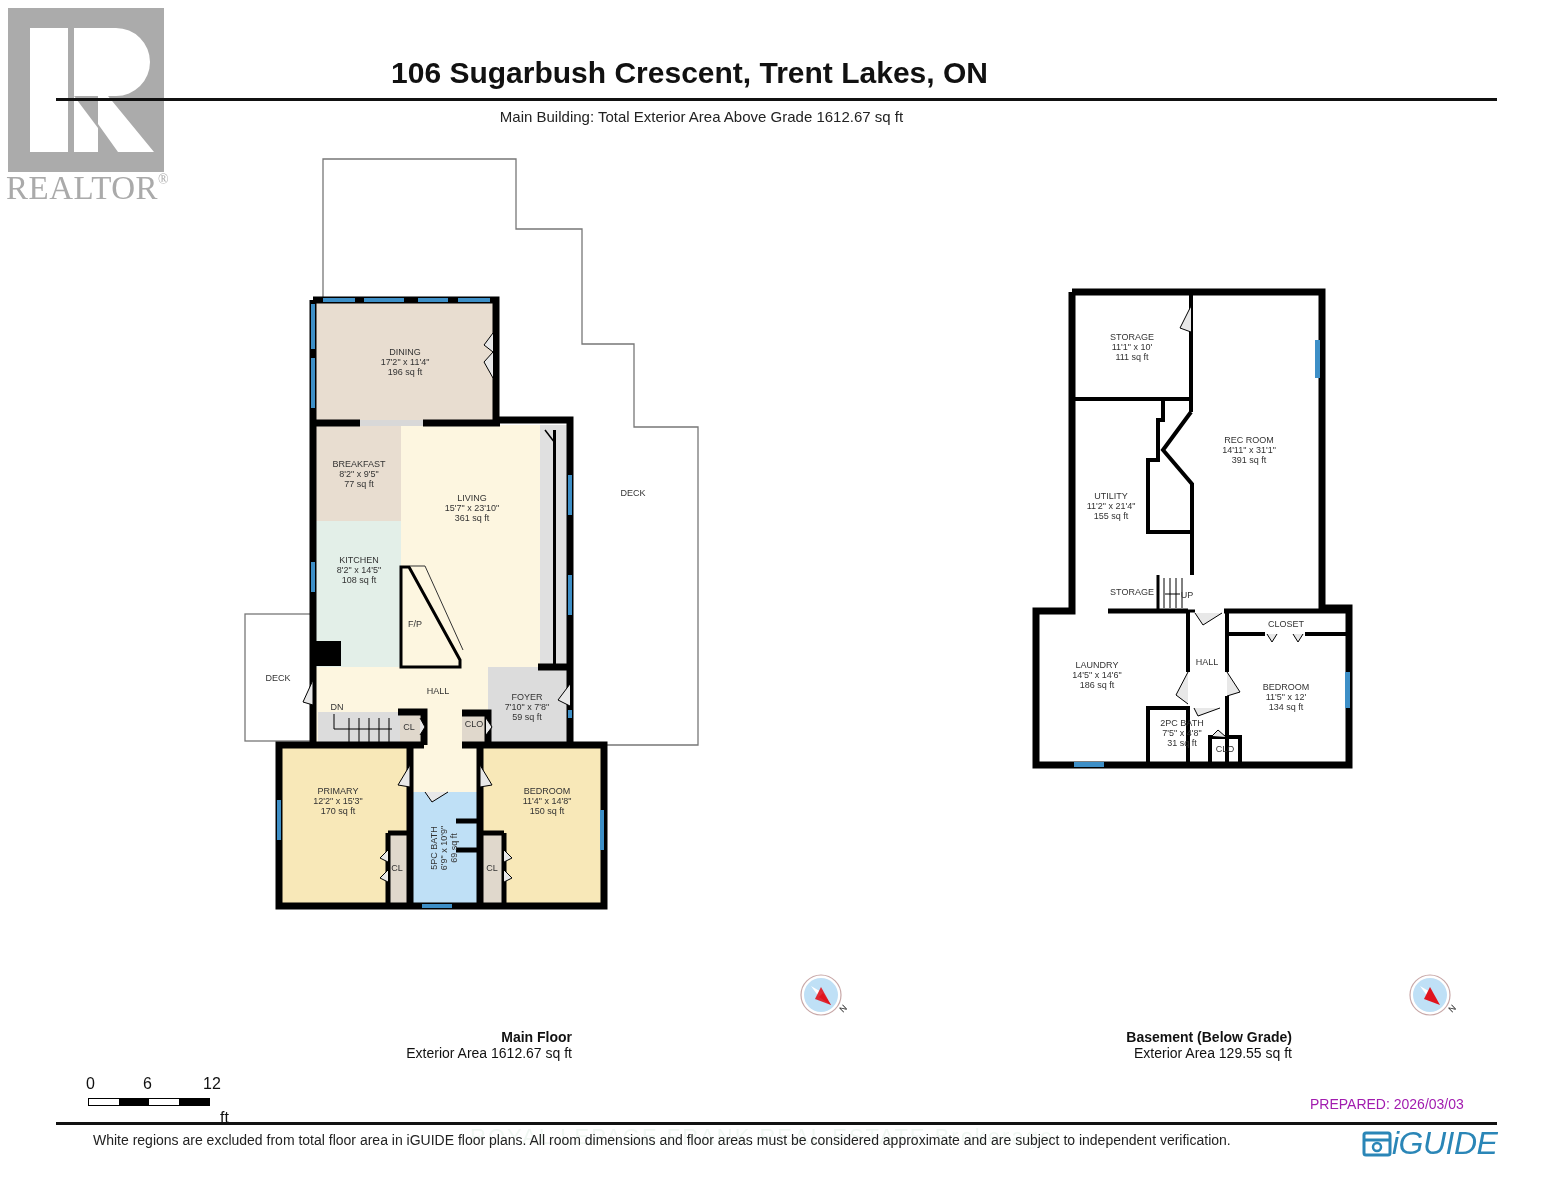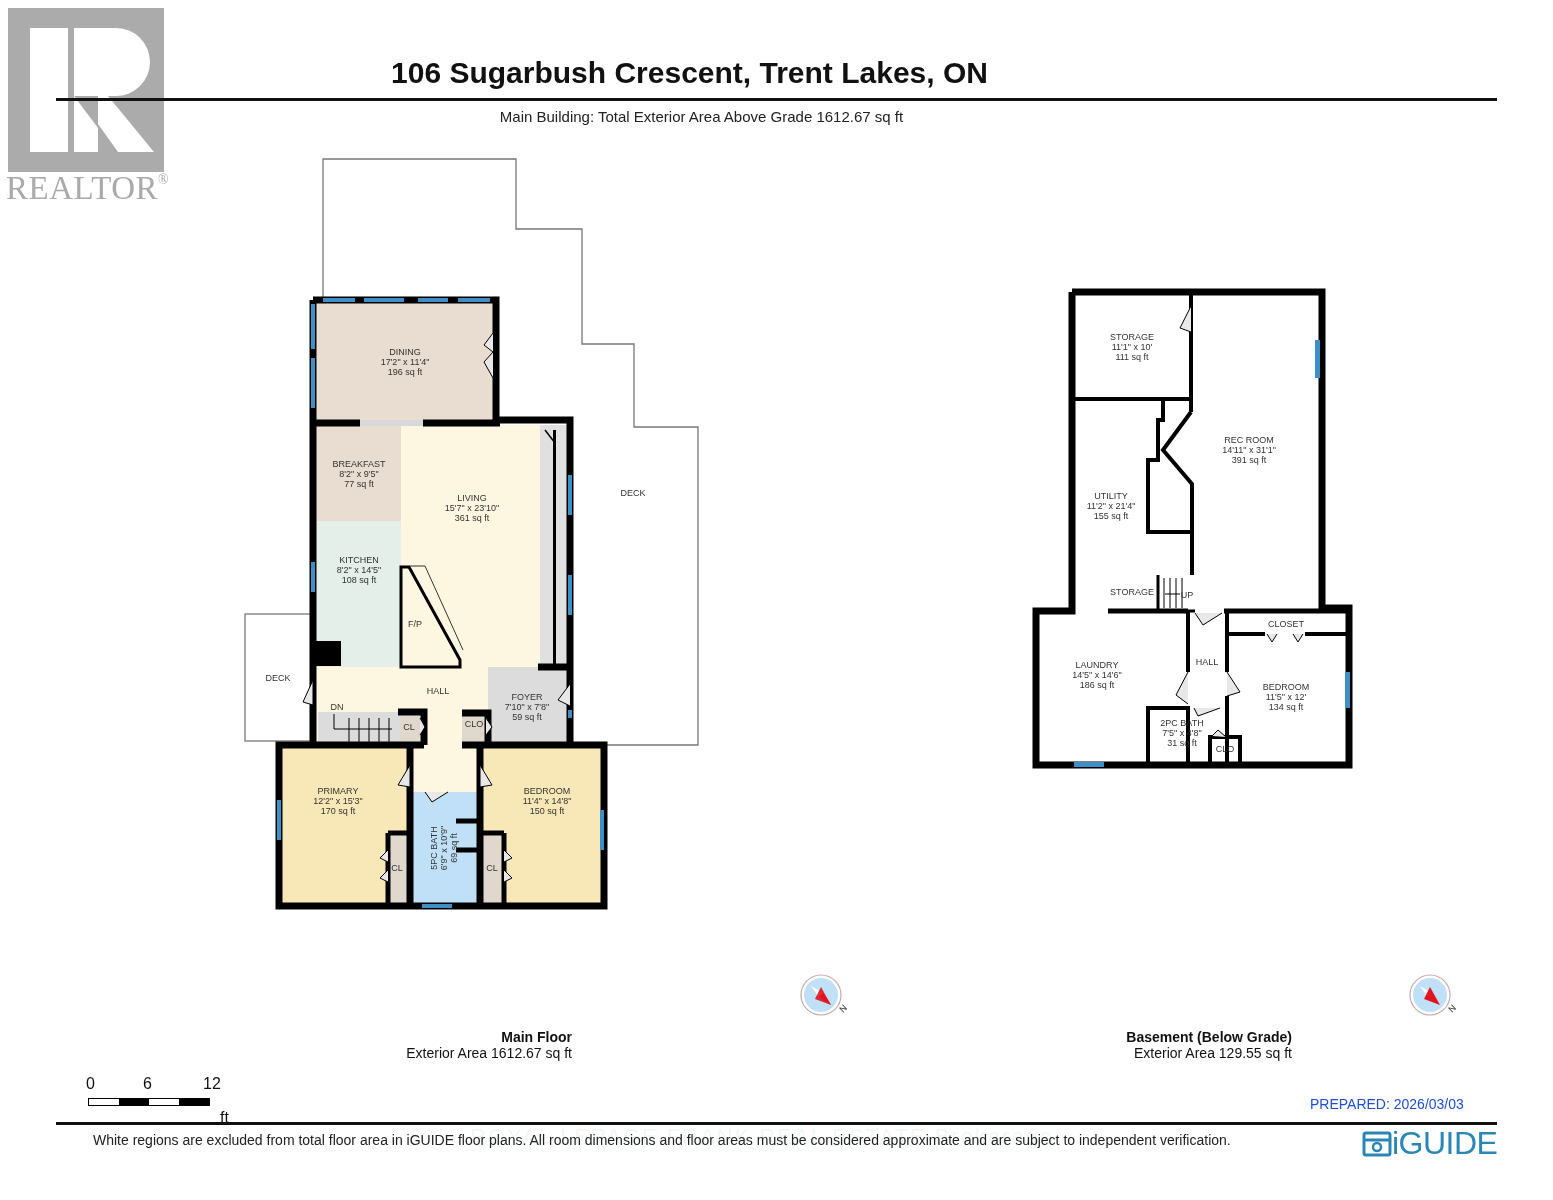--- a/index.html
+++ b/index.html
@@ -11,25 +11,25 @@
   #title{left:0;width:1379px;top:56px;text-align:center;font-size:30px;font-weight:bold;color:#111;}
   #title-rule{left:56px;top:98px;width:1441px;height:3px;background:#111;}
   #subtitle{left:0;width:1403px;top:108px;text-align:center;font-size:15px;color:#222;}
   #plans{left:0;top:0;width:1553px;height:1200px;}
   .rlabel{font-family:"Liberation Sans",sans-serif;font-size:9px;fill:#333;text-anchor:middle;}
   .floor-cap{text-align:right;font-size:14px;color:#111;}
   .floor-cap b{display:block;font-size:14px;}
   #main-cap{left:372px;top:1029px;width:200px;}
   #base-cap{left:1092px;top:1029px;width:200px;}
   #scale{left:86px;top:1075px;width:160px;height:40px;font-size:16px;}
-  #prepared{left:1310px;top:1096px;font-size:14px;color:#1d4ed8;}
+  #prepared{left:1310px;top:1096px;font-size:14px;color:#a21caf;}
   #foot-rule{left:56px;top:1122px;width:1441px;height:3px;background:#111;}
   #disclaimer{left:62px;top:1132px;font-size:14px;color:#222;margin-left:31px;}
   #watermark{left:470px;top:1124px;font-size:22px;color:#15803d;opacity:0.06;letter-spacing:2px;white-space:nowrap;}
-  #iguide{left:1362px;top:1125px;font-size:32px;color:#2a86b7;font-family:"Liberation Sans",sans-serif;letter-spacing:-0.5px;}
+  #iguide{left:1362px;top:1125px;font-size:32px;color:#2a86b7;font-family:"Liberation Sans",sans-serif;letter-spacing:-0.5px;font-style:italic;}
 </style>
 </head>
 <body>
 
 <svg id="realtor-logo" class="abs" viewBox="0 0 156 164">
   <rect x="0" y="0" width="156" height="164" fill="#ababab"></rect>
   <rect x="22" y="20" width="38" height="124" fill="#fff"></rect>
   <path d="M66 20 H108 A34 34 0 0 1 108 88 H100 L146 144 H110 L90 116 V144 H66 Z" fill="#fff"></path>
   <path d="M90 88 V120 L66 88 Z" fill="#ababab"></path>
 </svg>

